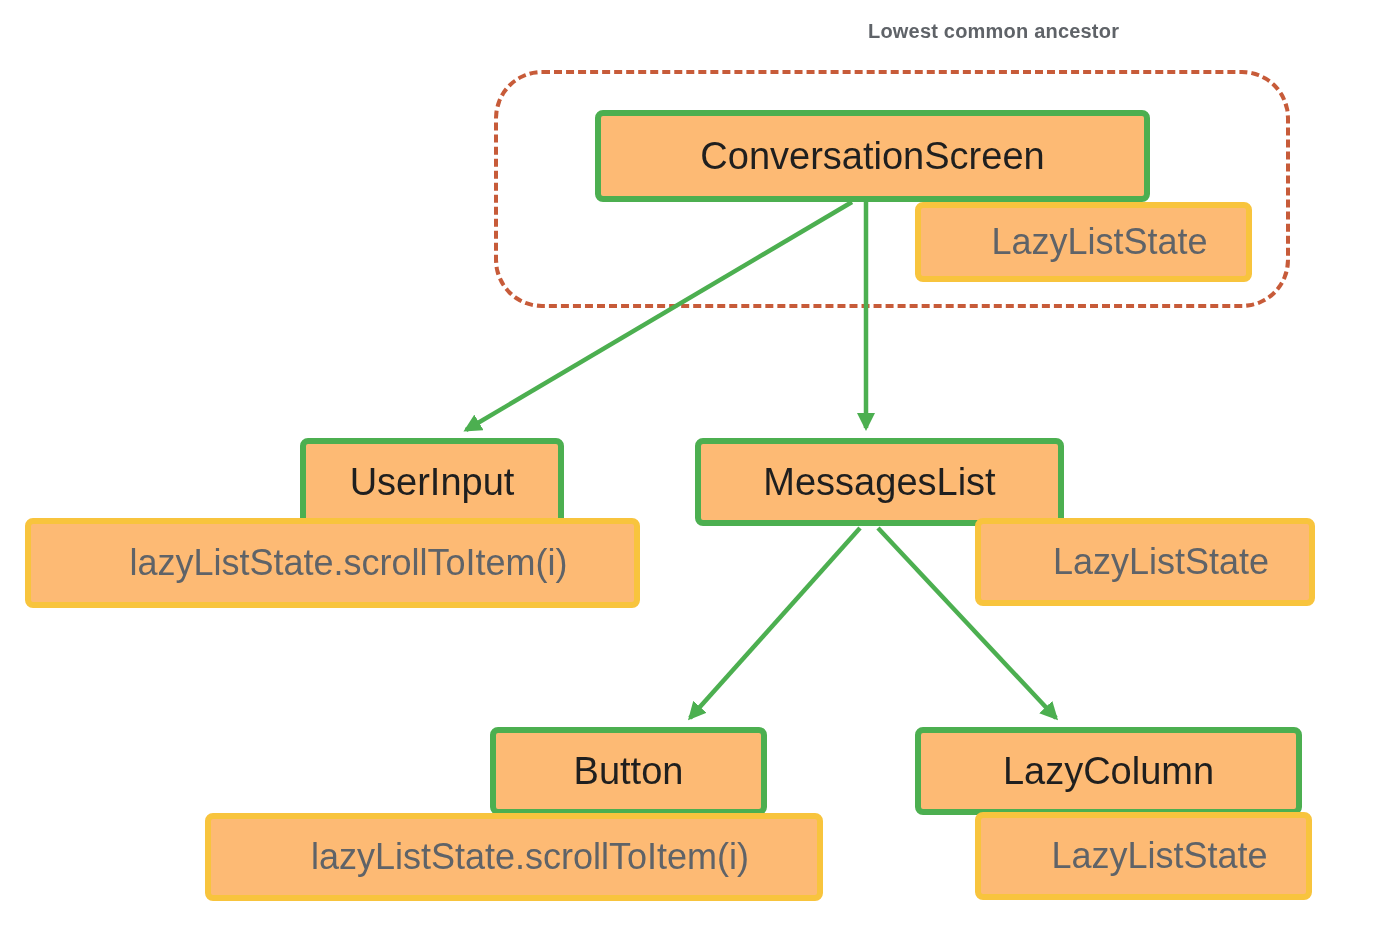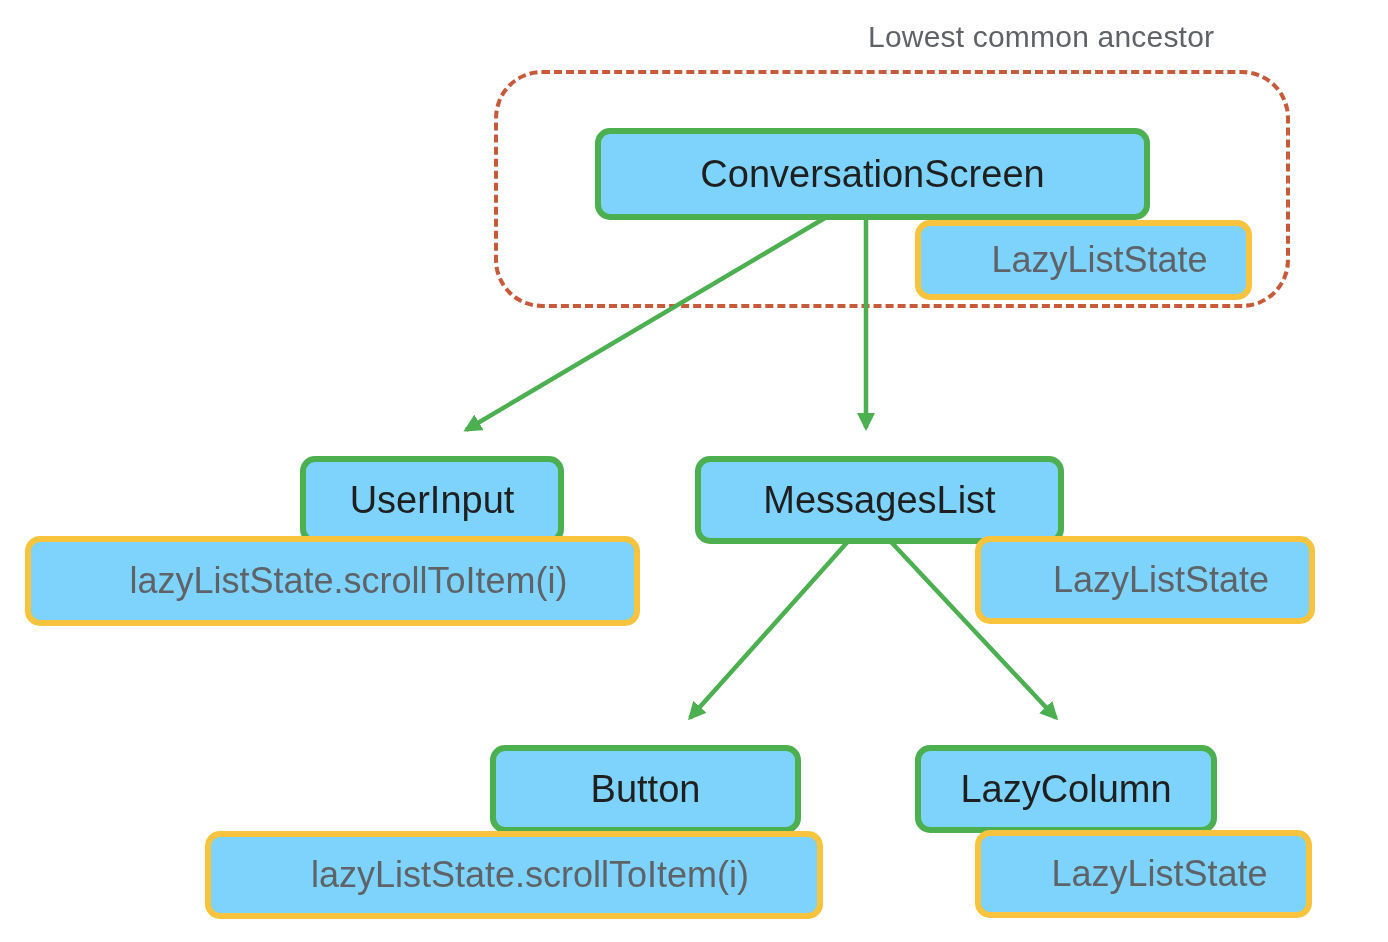--- a/index.html
+++ b/index.html
@@ -12,22 +12,22 @@
     width: 1388px;
     height: 942px;
     background: #ffffff;
     font-family: "Liberation Sans", sans-serif;
     overflow: hidden;
   }
   .title {
     position: absolute;
     left: 868px;
     top: 20px;
-    font-size: 30px;
-    font-weight: 400;
+    font-size: 20px;
+    font-weight: 700;
     color: var(--title_text, #5F6368);
     letter-spacing: 0.2px;
     white-space: nowrap;
     z-index: 4;
   }
   .ancestor-group {
     position: absolute;
     left: 494px;
     top: 70px;
     width: 796px;
@@ -48,48 +48,47 @@
     stroke-width: 4.5;
   }
   .arrows marker path {
     fill: var(--arrow, #4CAF50);
   }
   .node, .state {
     position: absolute;
     display: flex;
     align-items: center;
     justify-content: center;
-    background: #7dd3fc;
+    background: #fdba74;
     box-sizing: border-box;
-    border-radius: 15px;
+    border-radius: 8px;
     white-space: nowrap;
-    margin-top: 18px;
   }
   .node {
     border: 6px solid var(--node_border, #4CAF50);
     color: var(--node_text, #1F1F1F);
     font-size: 38px;
     z-index: 2;
   }
   .state {
     border: 6px solid var(--state_border, #F8C43D);
     color: var(--state_text, #5F6368);
     font-size: 36px;
     z-index: 3;
     padding-left: 32px;
   }
   #node-conversation   { left: 595px; top: 110px; width: 555px; height: 92px; }
   #state-ancestor      { left: 915px; top: 202px; width: 337px; height: 80px; }
   #node-userinput      { left: 300px; top: 438px; width: 264px; height: 88px; }
   #state-userinput     { left: 25px;  top: 518px; width: 615px; height: 90px; }
   #node-messageslist   { left: 695px; top: 438px; width: 369px; height: 88px; }
   #state-messageslist  { left: 975px; top: 518px; width: 340px; height: 88px; }
-  #node-button         { left: 490px; top: 727px; width: 311px; height: 88px; text-align: right; }
+  #node-button         { left: 490px; top: 727px; width: 277px; height: 88px; text-align: right; }
   #state-button        { left: 205px; top: 813px; width: 618px; height: 88px; }
-  #node-lazycolumn     { left: 915px; top: 727px; width: 302px; height: 88px; }
+  #node-lazycolumn     { left: 915px; top: 727px; width: 387px; height: 88px; }
   #state-lazycolumn    { left: 975px; top: 812px; width: 337px; height: 88px; }
 </style>
 </head>
 <body>
 
 <div class="canvas">
 
   <div class="title">Lowest common ancestor</div>
 
   <div class="ancestor-group"></div>

